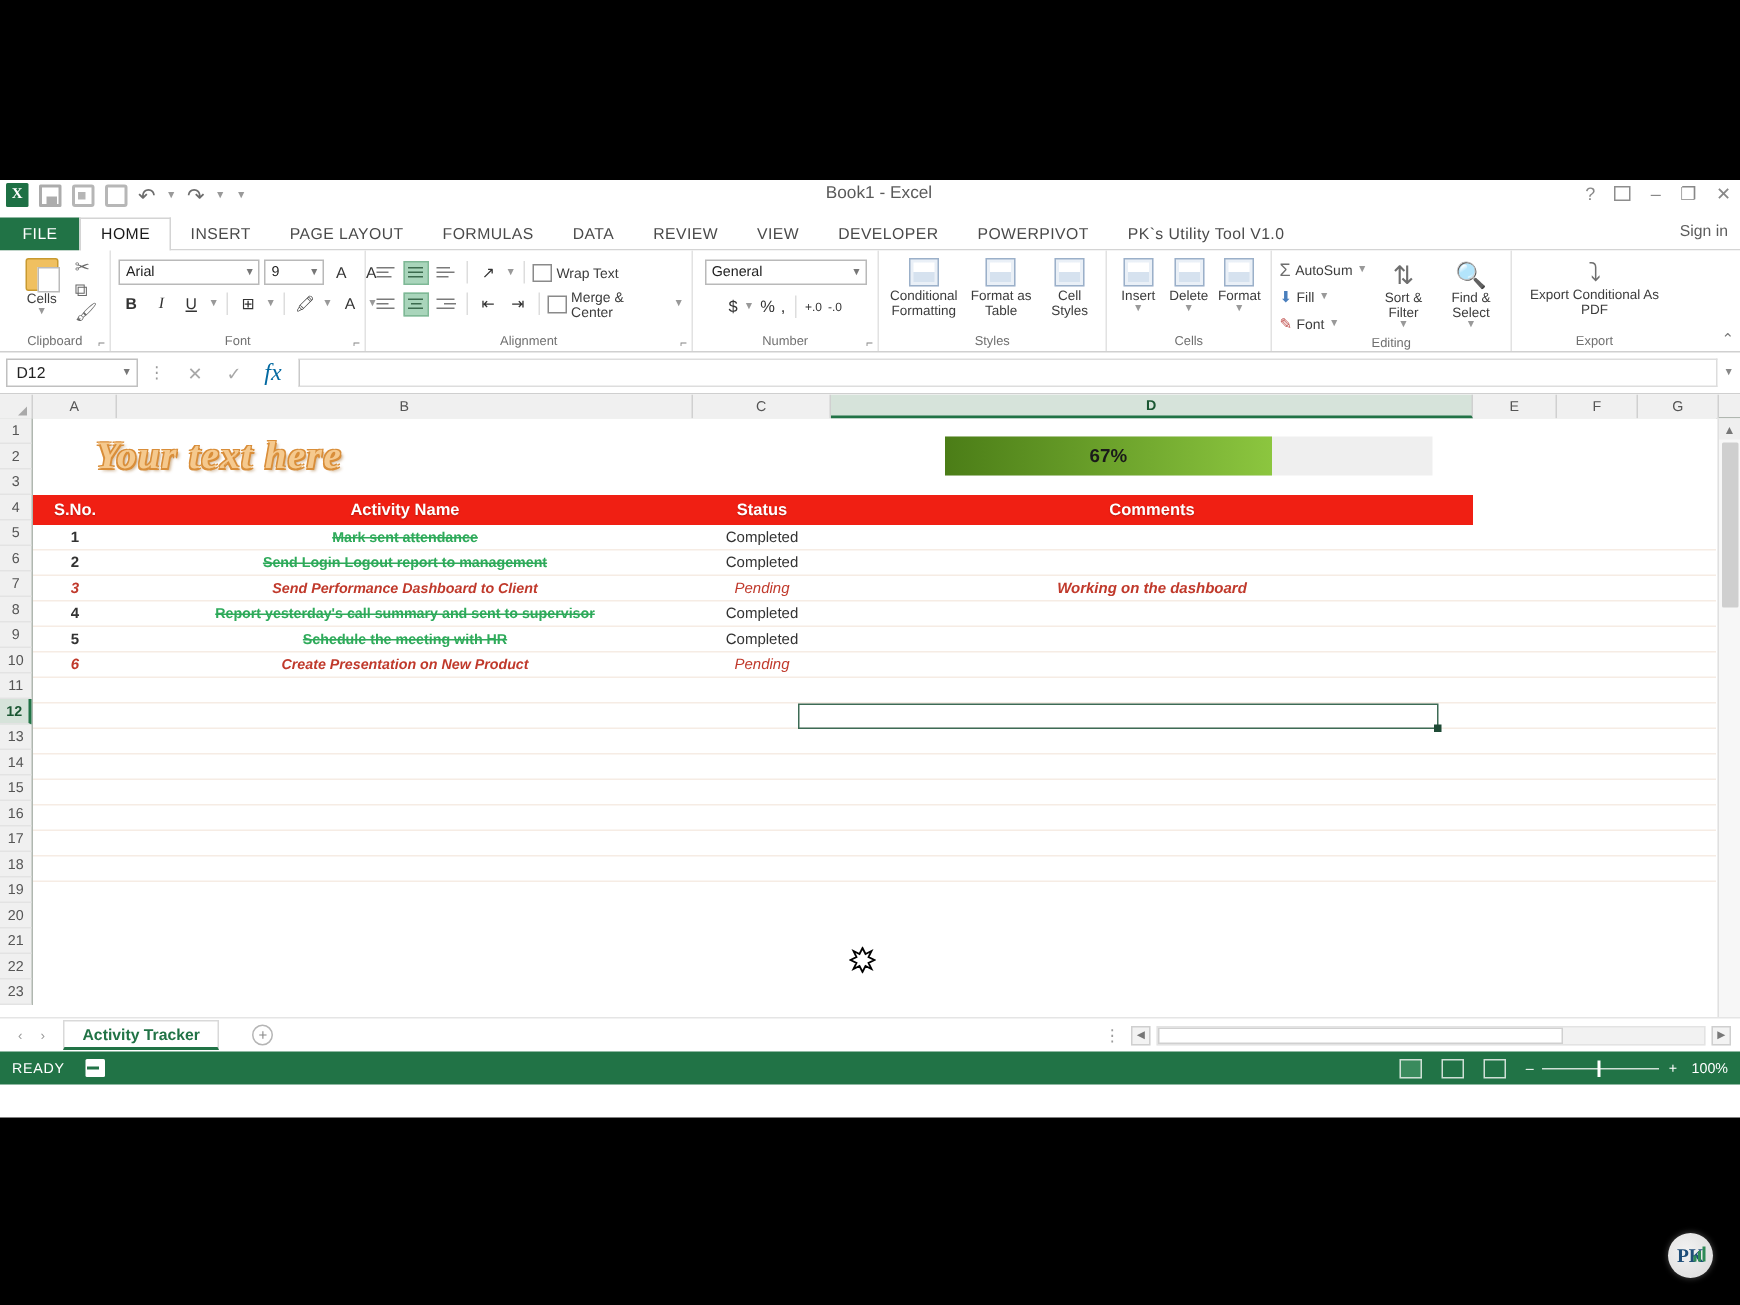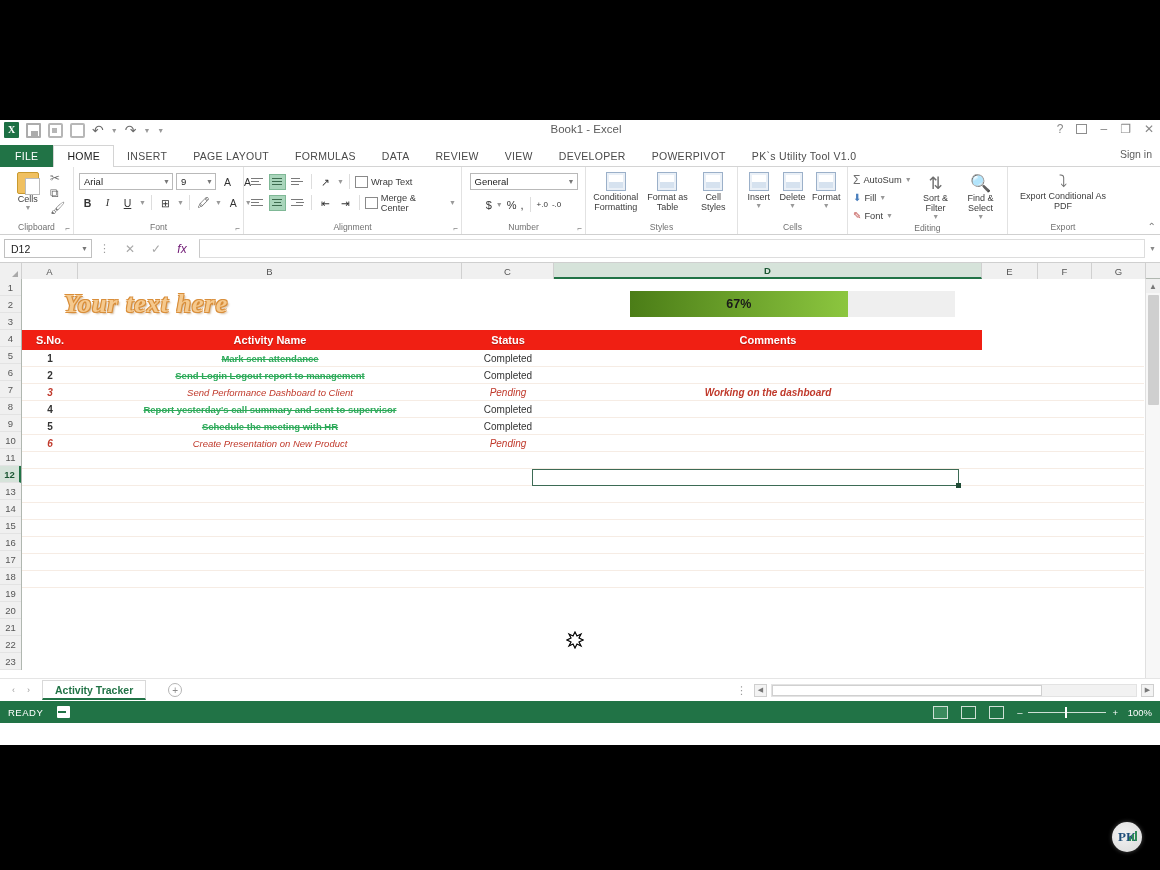--- a/index.html
+++ b/index.html
@@ -89,21 +89,21 @@
   .fbar { height:28px; background:#fff; display:flex; align-items:center; padding:2px 4px;
           border-bottom:1px solid #cfcfcf; gap:4px;}
   .namebox { width:88px; height:19px; border:1px solid #c0c0c0; background:#fff; font-size:10.5px;
              color:#222; display:flex; align-items:center; padding:0 3px 0 6px; }
   .namebox .nv { flex:1; }
   .namebox .ar { font-size:7px; color:#777; }
   .vdots { color:#9b9b9b; font-size:11px; padding:0 3px; }
   .fbtns { display:flex; gap:0; }
   .fbk { width:26px; height:19px; display:flex; align-items:center; justify-content:center;
          color:#a8a8a8; font-size:12px; }
-  .fbk.fx { color:#701a75; font-style:italic; font-family:Liberation Sans, sans-serif; font-size:12px; }
+  .fbk.fx { color:#0369a1; font-style:italic; font-family:Liberation Serif, serif; font-size:16px; }
   .finput { flex:1; height:19px; border:1px solid #ddd; background:#fff; border-left:1px solid #c9c9c9; }
 
   
   .gridwrap { position:relative; height:415px; background:#fff; overflow:hidden; }
   .colhdr { position:absolute; left:0; top:0; height:16px; width:1160px; display:flex;
             background:#f0f0f0; border-bottom:1px solid #b0b7b0; }
   .corner { width:22px; height:16px; background:#f0f0f0; border-right:1px solid #d0d0d0; position:relative;}
   .corner:after{content:""; position:absolute; right:3px; bottom:2px; border-left:6px solid transparent;
                 border-bottom:6px solid #a9a9a9;}
   .ch { height:16px; background:#f0f0f0; border-right:1px solid #d0d0d0; font-size:9.5px; color:#555;
@@ -133,21 +133,21 @@
              text-shadow: -1px -1px 0 #d98e3a, 1px -1px 0 #d98e3a, -1px 1px 0 #d98e3a, 1px 1px 0 #d98e3a,
                           2px 2px 2px rgba(150,90,20,.45); }
   .progress-outer { width:325px; height:26px; background:#efefef; position:relative; }
   .progress-fill { position:absolute; left:0; top:0; height:26px; width:67%;
                    background:linear-gradient(to right,#4b7d17,#8cc63f); }
   .progress-txt { position:absolute; left:0; top:0; width:67%; height:26px; display:flex;
                   align-items:center; justify-content:center; font-size:12.5px; font-weight:bold; color:#1a1a1a; }
   .hdrband { background:#f01f13; color:#fff; font-weight:bold; font-size:11px; height:20px;
              display:flex; align-items:center; justify-content:center; text-shadow:0 1px 1px rgba(0,0,0,.25); }
   .done { color:#2eaa5a; text-decoration:line-through; font-weight:bold; font-size:9.5px; }
-  .pend { color:#c0392b; font-style:italic; font-weight:normal; font-size:9.5px; }
+  .pend { color:#c0392b; font-style:italic; font-weight:bold; font-size:9.5px; }
   .num-done { color:#333; font-weight:bold; }
   .num-pend { color:#c0392b; font-style:italic; font-weight:bold; }
   .st-done { color:#333; }
   .st-pend { color:#c0392b; font-style:italic; }
   .cm-plain { color:#333; }
   .cm-pend { color:#c0392b; font-style:italic; font-weight:bold; }
 
   .selbox { position:absolute; left:510px; top:0px; width:427px; height:17px;
             border:1.5px solid #3d6b55; }
   .selbox:after{ content:""; position:absolute; right:-3px; bottom:-3px; width:5px; height:5px; background:#1f4b36;}

